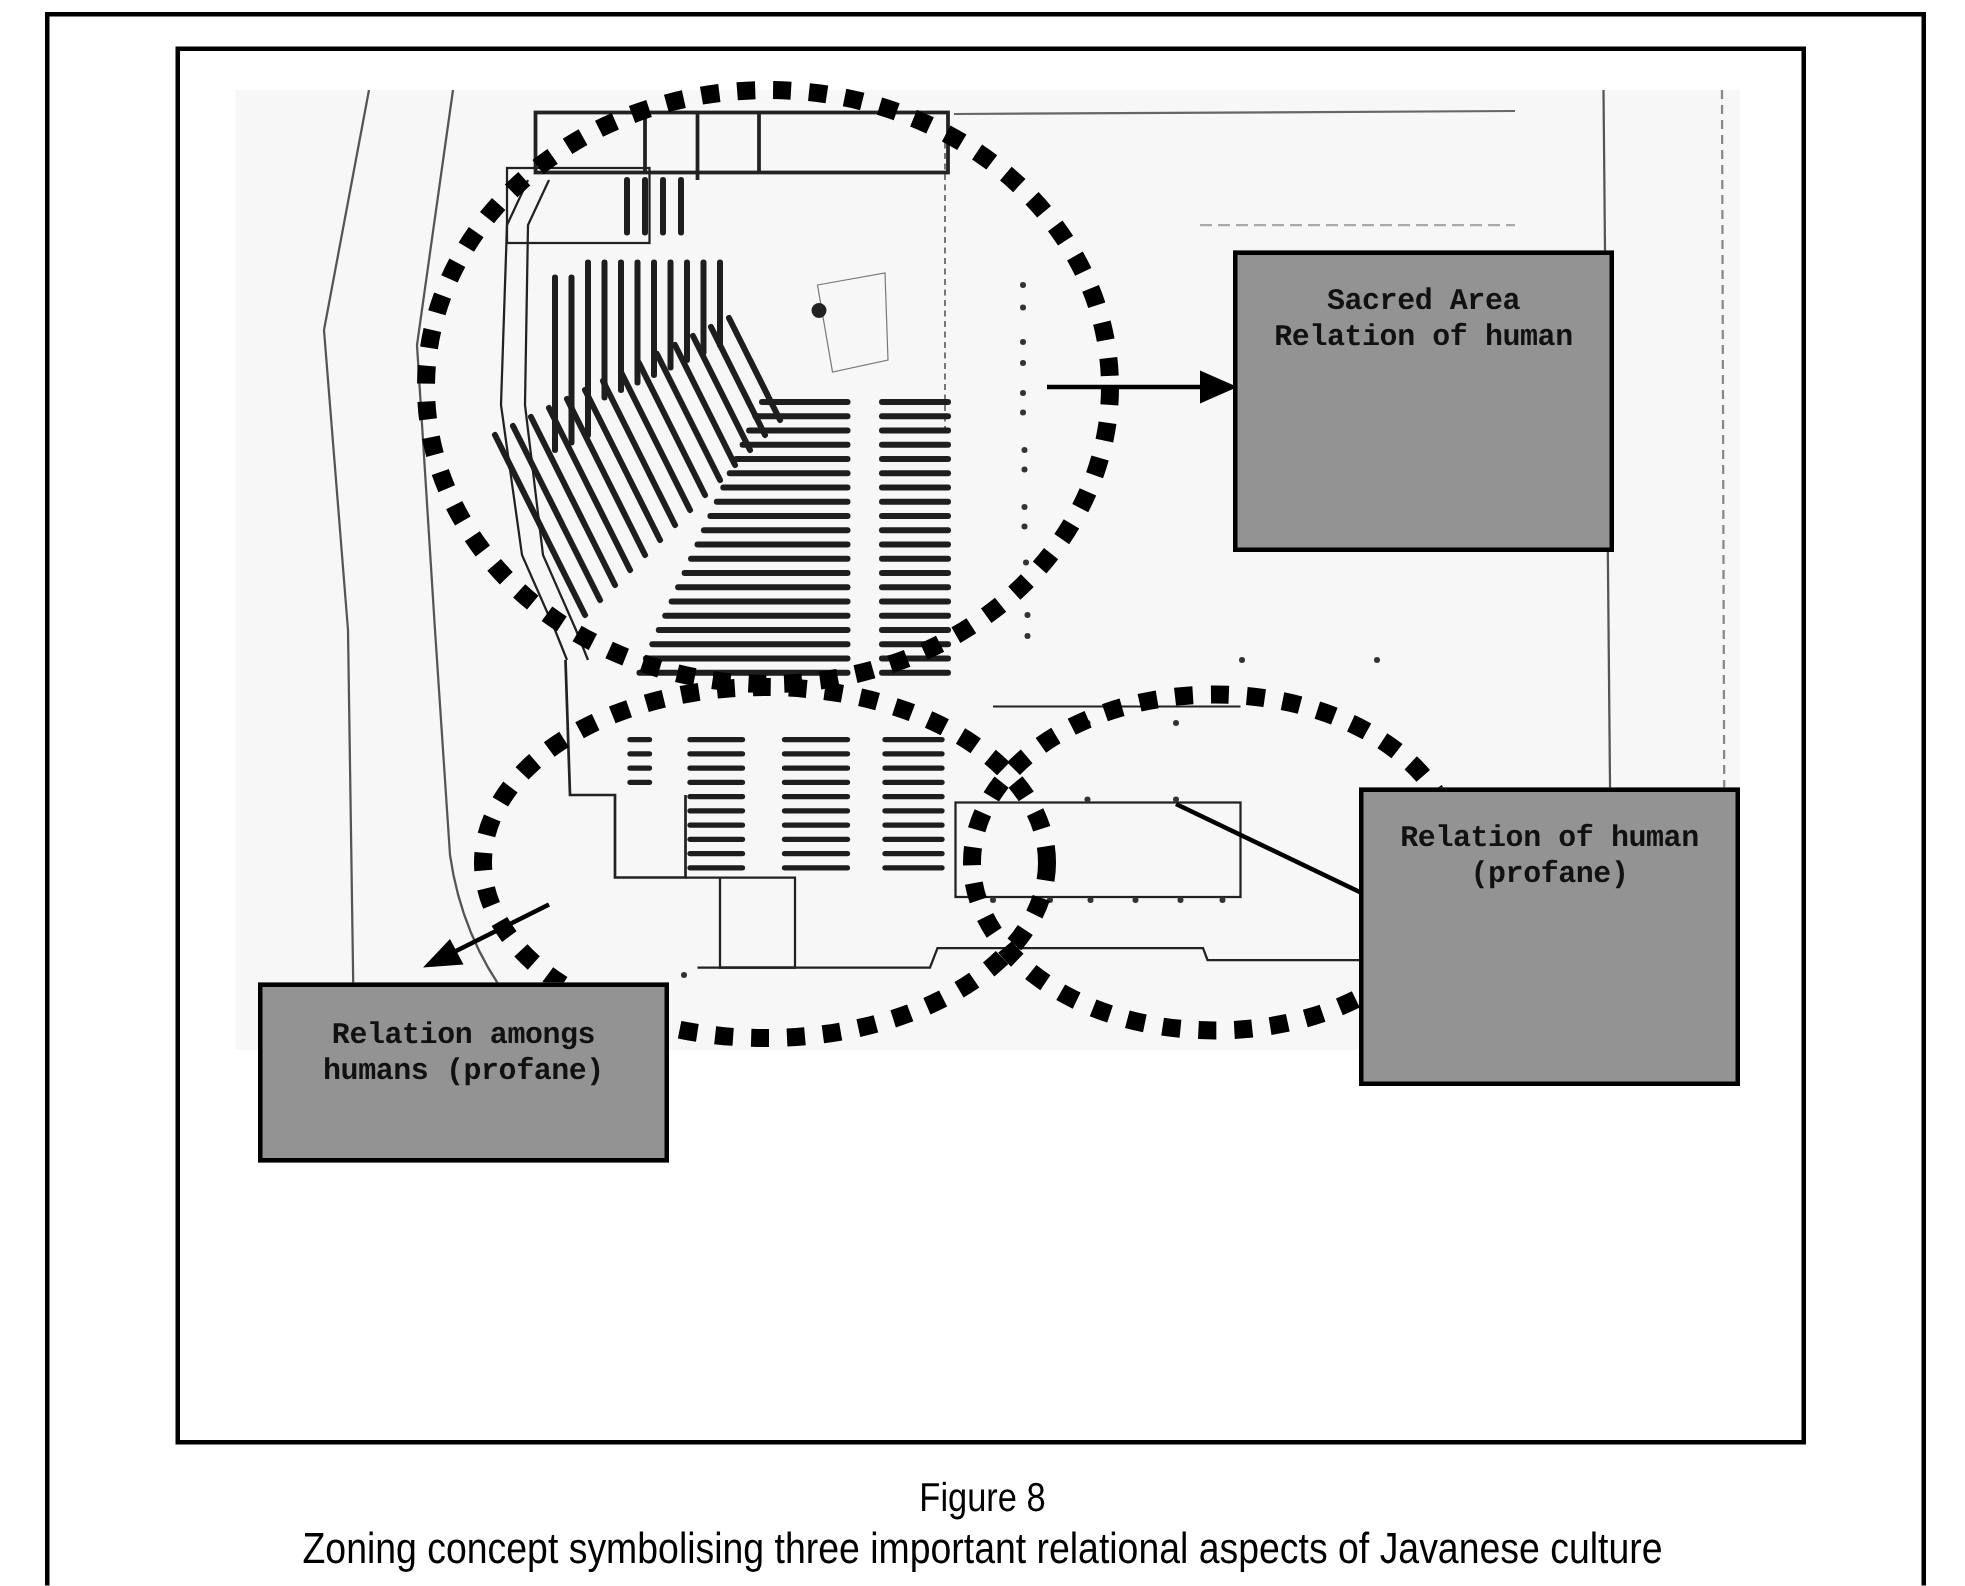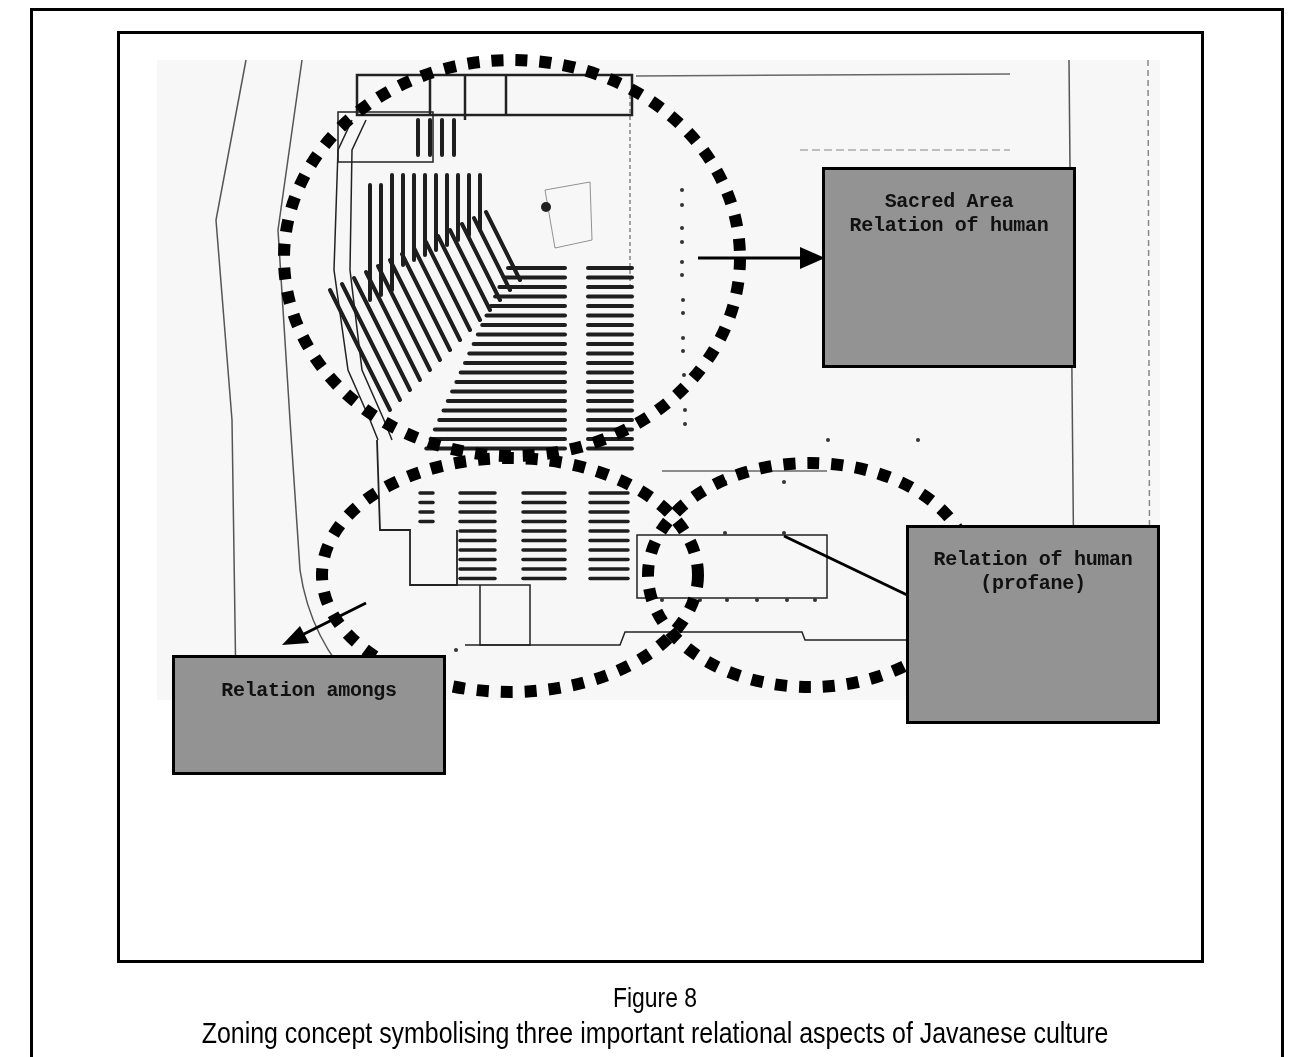--- a/index.html
+++ b/index.html
@@ -220,16 +220,17 @@
   <span>Relation of human</span>
 </div>
 
 <div class="label-box box-nature">
   <span>Relation of human</span>
   <span>(profane)</span>
 </div>
 
 <div class="label-box box-profane">
   <span>Relation amongs</span>
+  <span>humans (profane)</span>
 </div>
 
 <div class="caption caption-title">Figure 8</div>
 <div class="caption caption-text">Zoning concept symbolising three important relational aspects of Javanese culture</div>
 
 </body></html>

